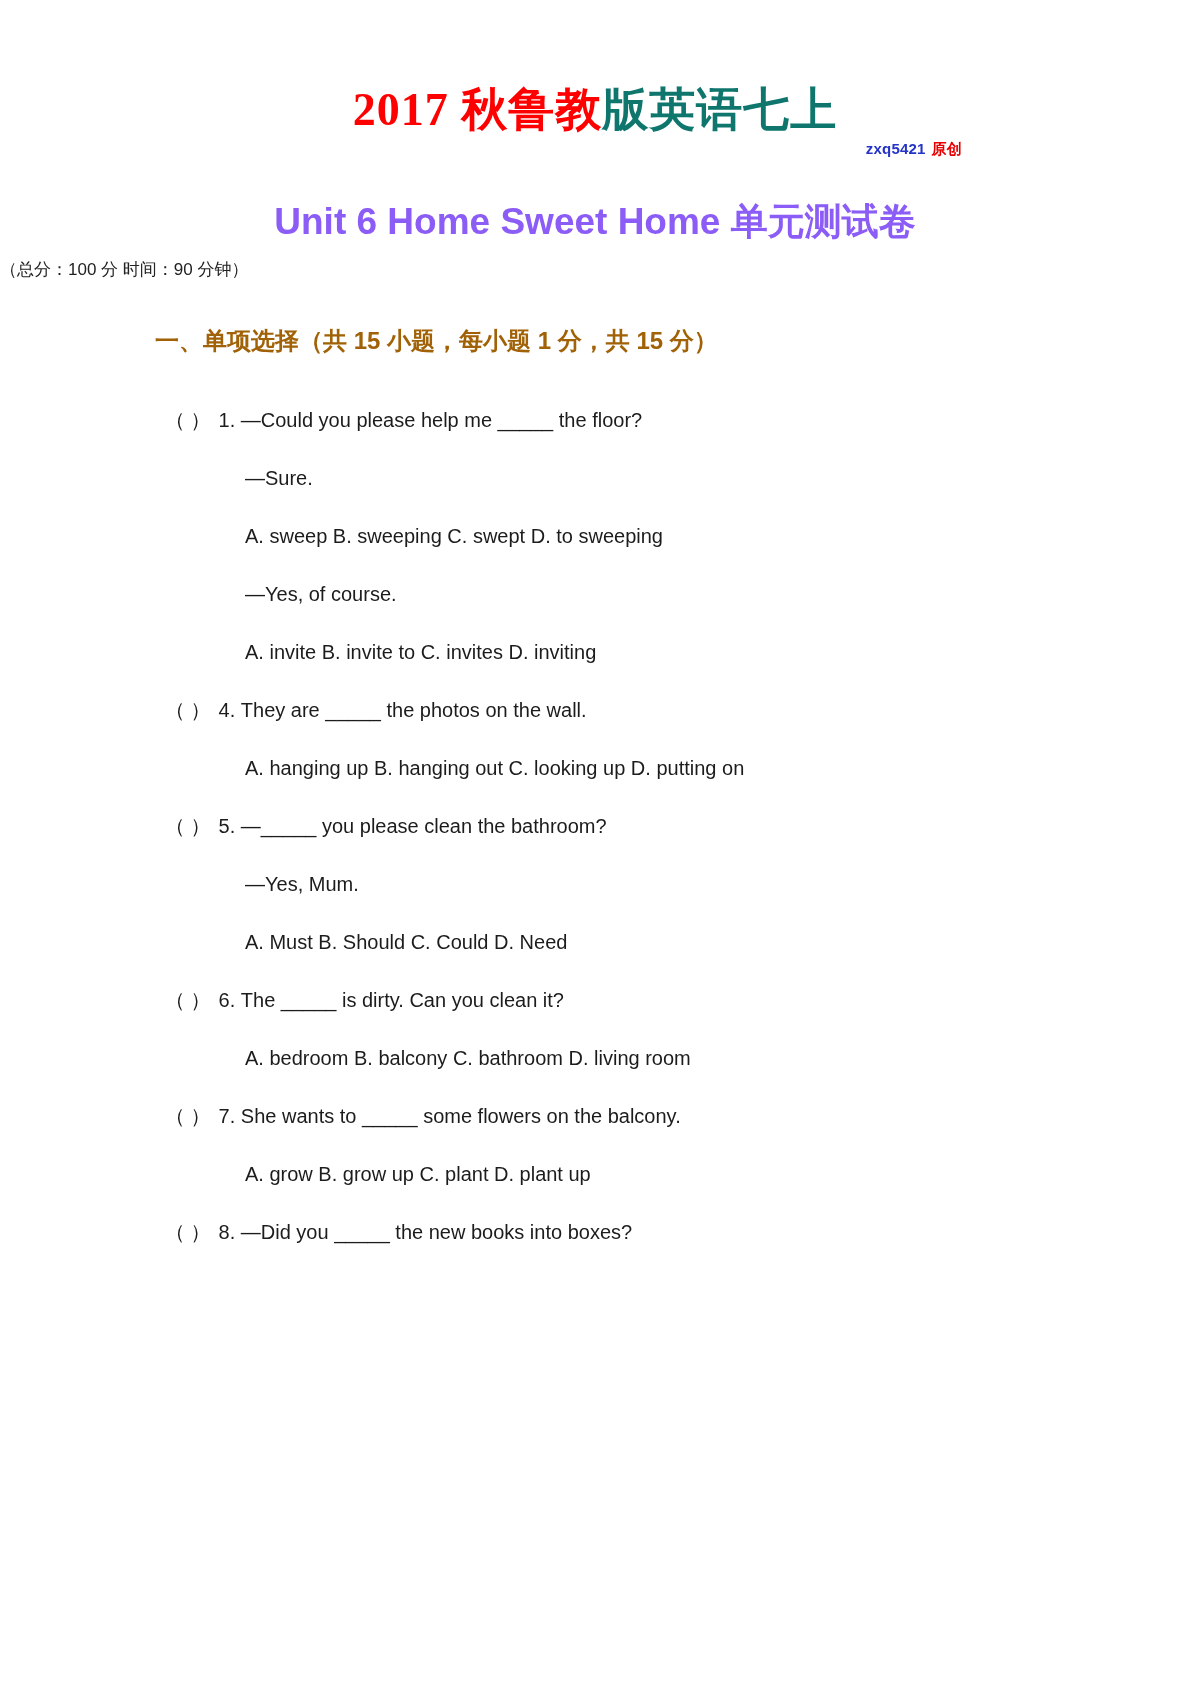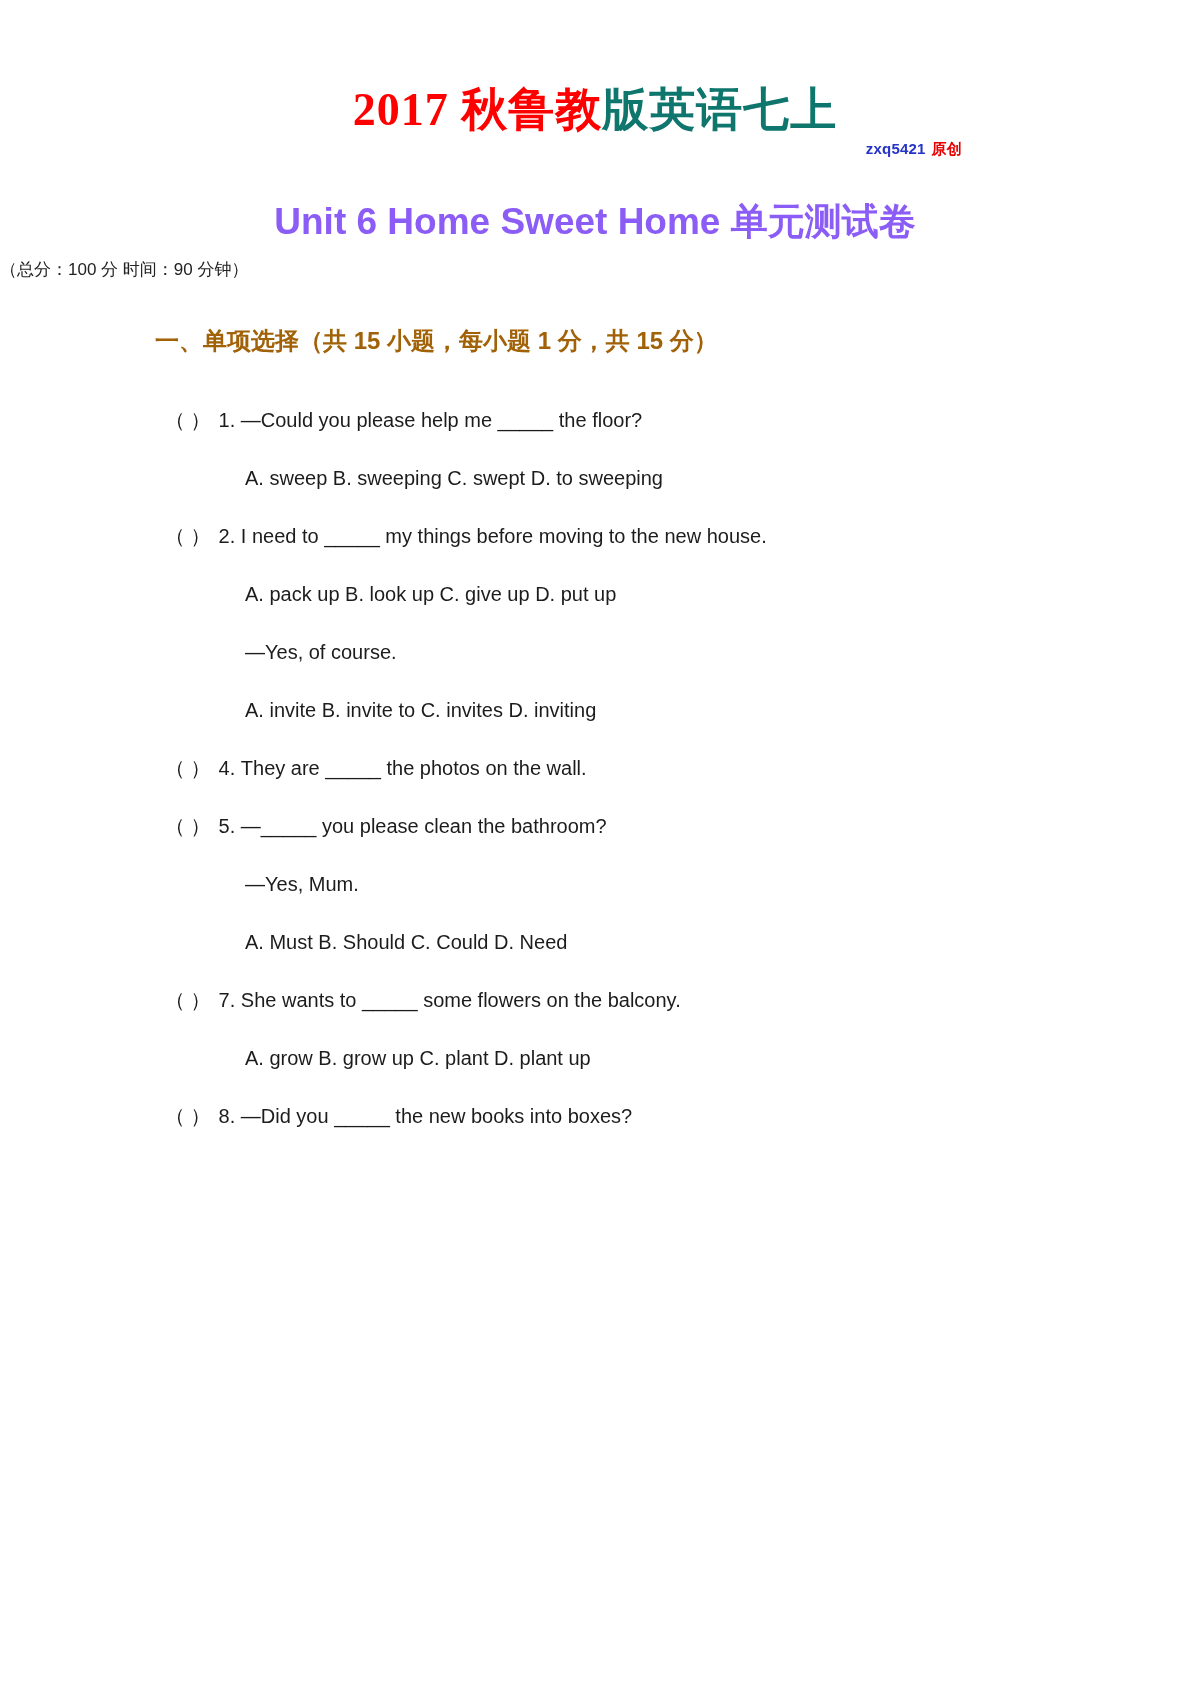--- a/index.html
+++ b/index.html
@@ -94,43 +94,45 @@
   <h2 class="unit-title">Unit 6 Home Sweet Home 单元测试卷</h2>
 
   <div class="subtitle">（总分：100 分 时间：90 分钟）</div>
 
   <div class="section-heading">一、单项选择（共 15 小题，每小题 1 分，共 15 分）</div>
 
   <div class="questions">
 
     <div class="question">
       <div class="q-line"><span class="q-prefix">（ ）</span><span>1. —Could you please help me _____ the floor?</span></div>
+      <div class="q-line q-sub">—Sure.</div>
       <div class="q-line q-sub">A. sweep B. sweeping C. swept D. to sweeping</div>
     </div>
 
-    <div class="question">
-      <div class="q-line"><span class="q-prefix">（ ）</span><span>2. I need to _____ my things before moving to the new house.</span></div>
-      <div class="q-line q-sub">A. pack up B. look up C. give up D. put up</div>
-    </div>
 
     <div class="question">
       <div class="q-line q-sub">—Yes, of course.</div>
       <div class="q-line q-sub">A. invite B. invite to C. invites D. inviting</div>
     </div>
 
     <div class="question">
       <div class="q-line"><span class="q-prefix">（ ）</span><span>4. They are _____ the photos on the wall.</span></div>
+      <div class="q-line q-sub">A. hanging up B. hanging out C. looking up D. putting on</div>
     </div>
 
     <div class="question">
       <div class="q-line"><span class="q-prefix">（ ）</span><span>5. —_____ you please clean the bathroom?</span></div>
       <div class="q-line q-sub">—Yes, Mum.</div>
       <div class="q-line q-sub">A. Must B. Should C. Could D. Need</div>
     </div>
 
+    <div class="question">
+      <div class="q-line"><span class="q-prefix">（ ）</span><span>6. The _____ is dirty. Can you clean it?</span></div>
+      <div class="q-line q-sub">A. bedroom B. balcony C. bathroom D. living room</div>
+    </div>
 
     <div class="question">
       <div class="q-line"><span class="q-prefix">（ ）</span><span>7. She wants to _____ some flowers on the balcony.</span></div>
       <div class="q-line q-sub">A. grow B. grow up C. plant D. plant up</div>
     </div>
 
     <div class="question">
       <div class="q-line"><span class="q-prefix">（ ）</span><span>8. —Did you _____ the new books into boxes?</span></div>
     </div>
 

